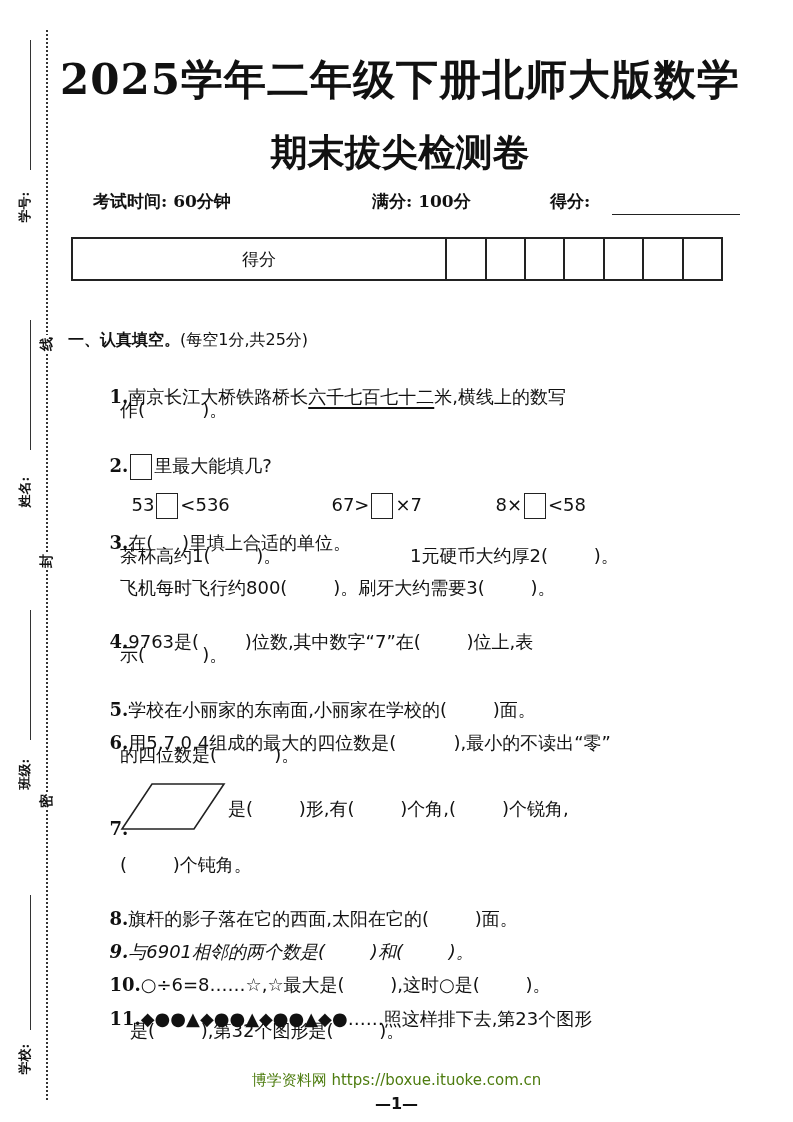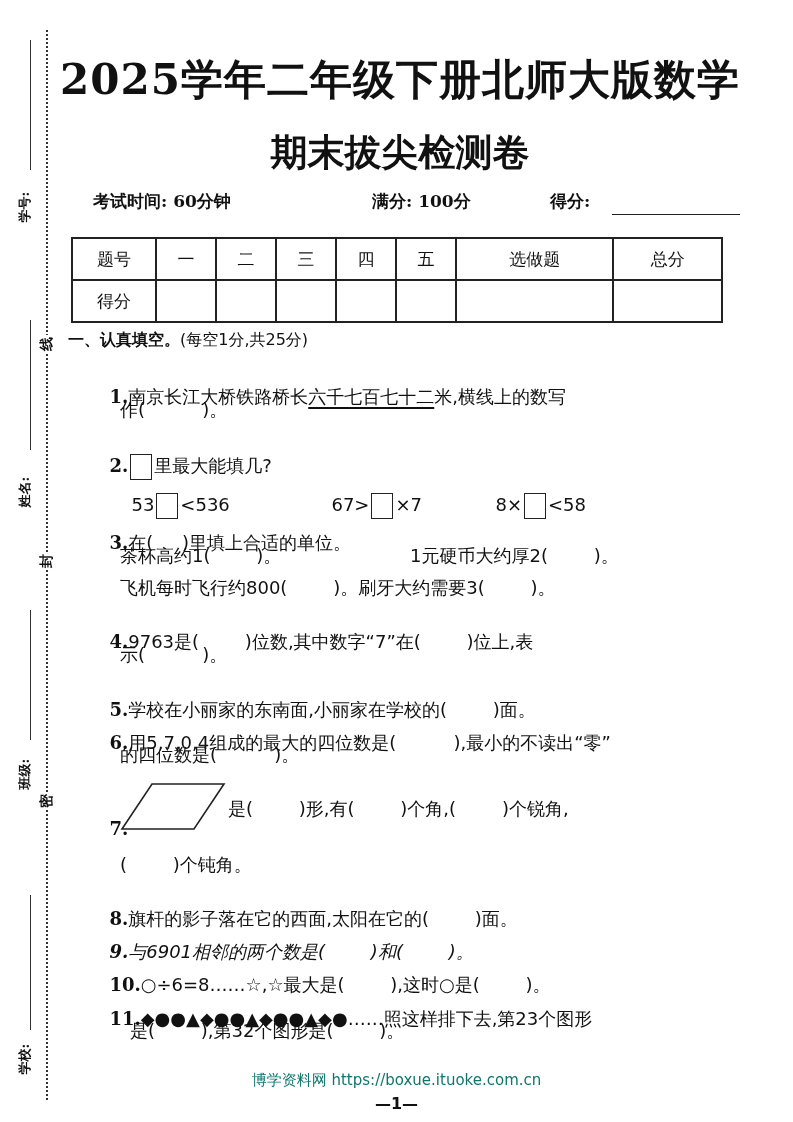--- a/index.html
+++ b/index.html
@@ -20,21 +20,21 @@
   table.score { position:absolute; left:71px; top:237px; width:652px; border-collapse:collapse; font-family:"DejaVu Sans","Liberation Sans",sans-serif; }
   table.score td { border:2px solid #222; height:38px; text-align:center; font-size:17px; }
 
   .sec { position:absolute; left:68px; top:330px; font-size:16px; font-family:"DejaVu Sans","Liberation Sans",sans-serif; }
   .sec b { font-weight:bold; }
   .q { position:absolute; left:98px; font-size:18px; font-family:"DejaVu Sans","Liberation Sans",sans-serif; white-space:pre; }
   .q .num { font-weight:bold; font-family:"DejaVu Serif","Liberation Serif",serif; }
   .ind { left:120px; }
   .box { display:inline-block; width:20px; height:24px; border:1.5px solid #222; vertical-align:middle; margin:0 2px; }
   .ul { text-decoration:underline; text-decoration-thickness:2px; text-underline-offset:4px; }
-  .footer { position:absolute; top:1071px; left:0; width:793px; text-align:center; font-size:15px; color:#0f766e; font-family:"DejaVu Sans","Liberation Sans",sans-serif; }
+  .footer { position:absolute; top:1071px; left:0; width:793px; text-align:center; font-size:15px; color:#4d7c0f; font-family:"DejaVu Sans","Liberation Sans",sans-serif; }
   .page { position:absolute; top:1094px; left:0; width:793px; text-align:center; font-size:16px; font-weight:bold; font-family:"DejaVu Sans","Liberation Sans",sans-serif; }
 </style>
 </head>
 <body>
 
 <div class="binding">
   <div class="dotline"></div>
   <div class="vline" style="top:40px;height:130px;"></div>
   <div class="vline" style="top:320px;height:130px;"></div>
   <div class="vline" style="top:610px;height:130px;"></div>
@@ -50,30 +50,20 @@
 
 <div class="title1">2025学年二年级下册北师大版数学</div>
 <div class="title2">期末拔尖检测卷</div>
 <div class="meta" style="left:93px;">考试时间: 60分钟</div>
 <div class="meta" style="left:340px;margin-left:32px;">满分: 100分</div>
 <div class="meta" style="left:550px;">得分:</div>
 <div class="score-line"></div>
 
 <table class="score">
   <tbody>
-      <tr>
-    <td style="width:80px;">题号</td>
-    <td>一</td>
-    <td>二</td>
-    <td>三</td>
-    <td>四</td>
-    <td>五</td>
-    <td>选做题</td>
-    <td>总分</td>
-  </tr>
   <tr>
     <td>得分</td>
     <td></td>
     <td></td>
     <td></td>
     <td></td>
     <td></td>
     <td></td>
     <td></td>
   </tr>

